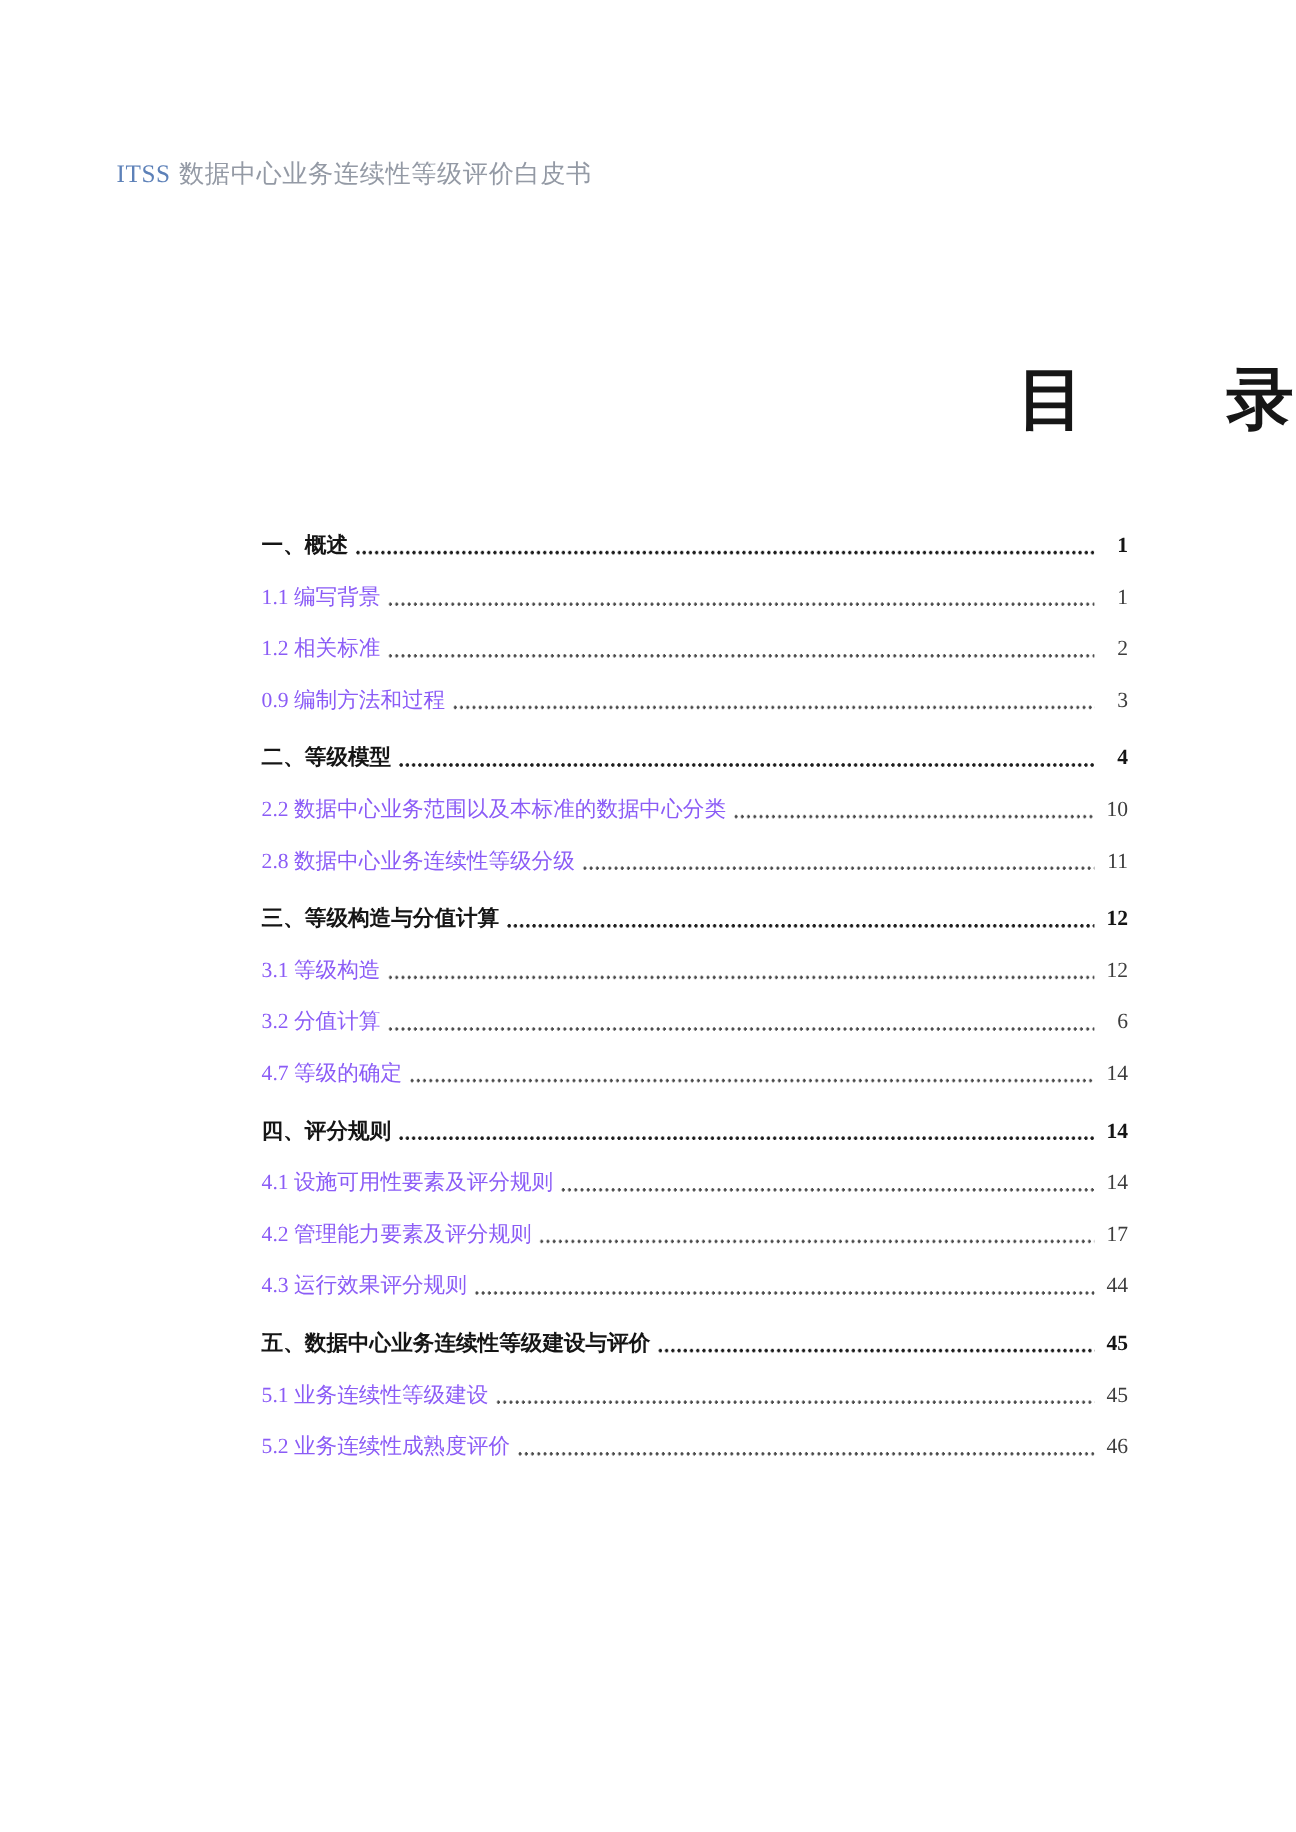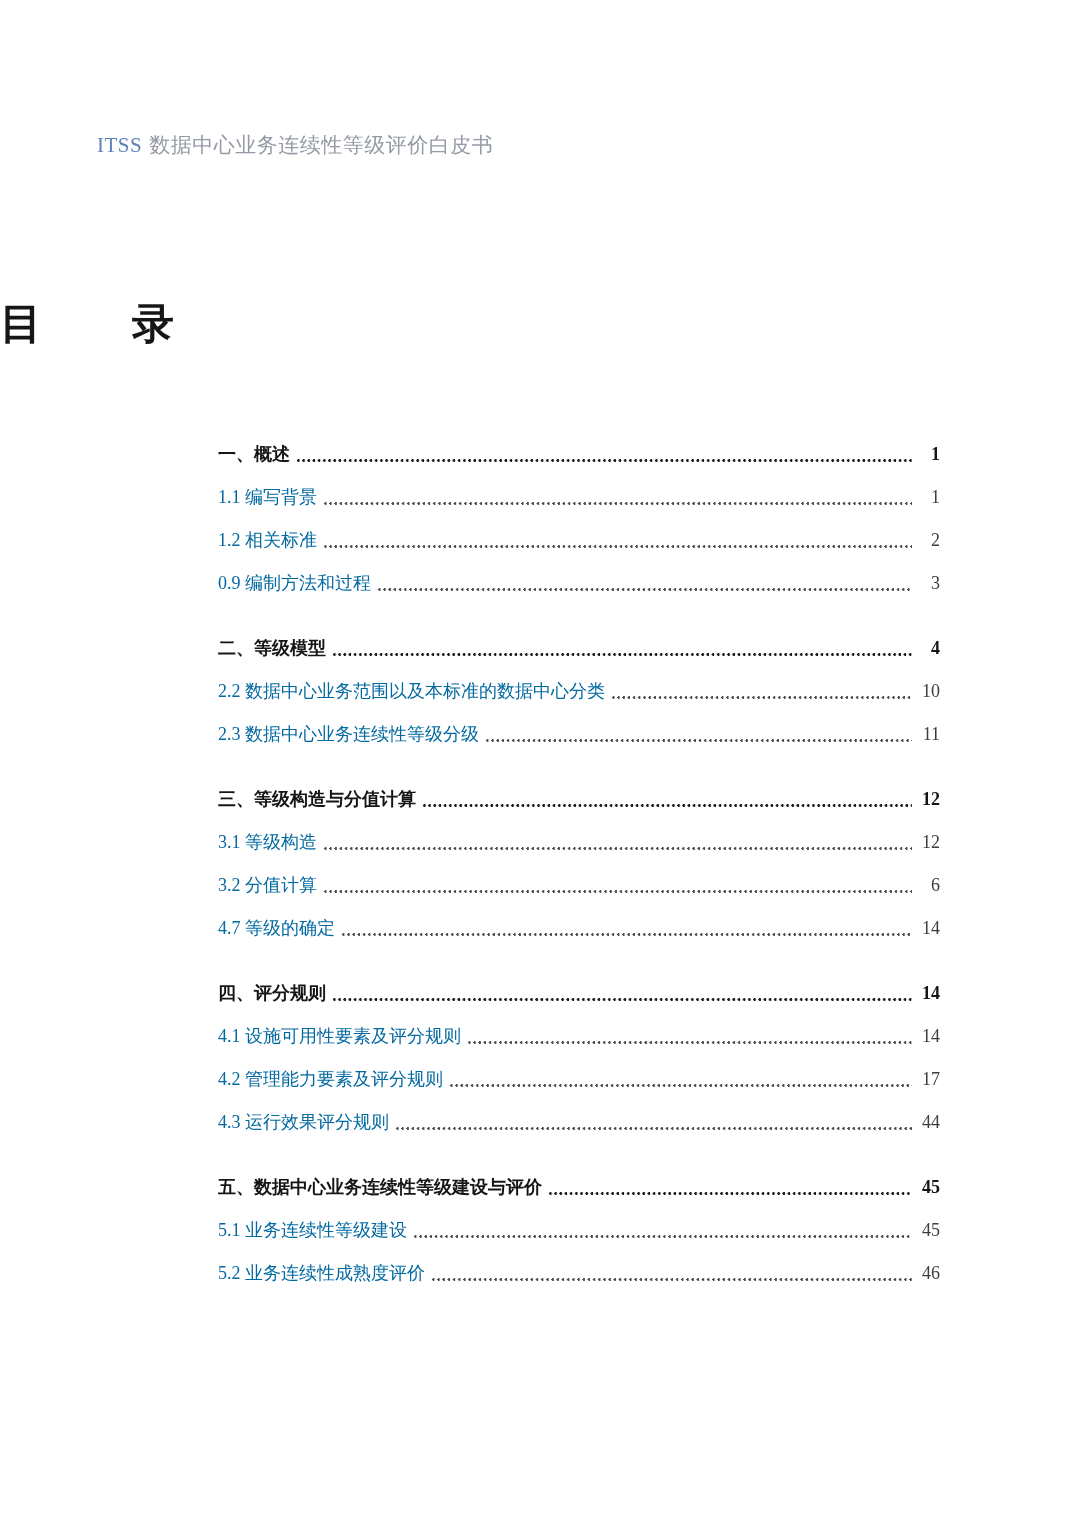--- a/index.html
+++ b/index.html
@@ -33,49 +33,49 @@
     color: #949aa5;
     margin-left: 7px;
   }
 
   
   .page-title {
     position: absolute;
     top: 296px;
     left: 0;
     width: 100%;
-    text-align: left;
-    font-size: 42px;
+    text-align: right;
+    font-size: 56px;
     font-weight: bold;
     color: #161616;
     letter-spacing: 2px;
   }
 
   
   .toc {
     position: absolute;
     left: 218px;
     top: 441px;
     width: 722px;
   }
   .toc-section + .toc-section {
-    margin-top: 39px;
+    margin-top: 22px;
   }
   .toc-row {
     display: flex;
     height: 26px;
     line-height: 26px;
     margin-bottom: 17px;
     font-size: 18px;
   }
   .toc-row:last-child { margin-bottom: 0; }
 
   .toc-row .label {
     white-space: nowrap;
-    color: #0369a1;
+    color: #8b5cf6;
   }
   .toc-row .dots {
     flex: 1;
     height: 3px;
     align-self: flex-end;
     margin: 0 4px 5px 6px;
     background-image: radial-gradient(circle at 2.4px 1.5px, #4a4a4a 1.15px, rgba(0,0,0,0) 1.45px);
     background-size: 5.2px 3px;
     background-repeat: repeat-x;
   }
@@ -133,21 +133,21 @@
         <span class="label">二、等级模型</span>
         <span class="dots"></span>
         <span class="page">4</span>
       </div>
       <div class="toc-row sub">
         <span class="label">2.2 数据中心业务范围以及本标准的数据中心分类</span>
         <span class="dots"></span>
         <span class="page">10</span>
       </div>
       <div class="toc-row sub">
-        <span class="label">2.3 数据中心业务连续性等级分级</span>
+        <span class="label">2.8 数据中心业务连续性等级分级</span>
         <span class="dots"></span>
         <span class="page">11</span>
       </div>
     </div>
     <div class="toc-section">
       <div class="toc-row heading">
         <span class="label">三、等级构造与分值计算</span>
         <span class="dots"></span>
         <span class="page">12</span>
       </div>

